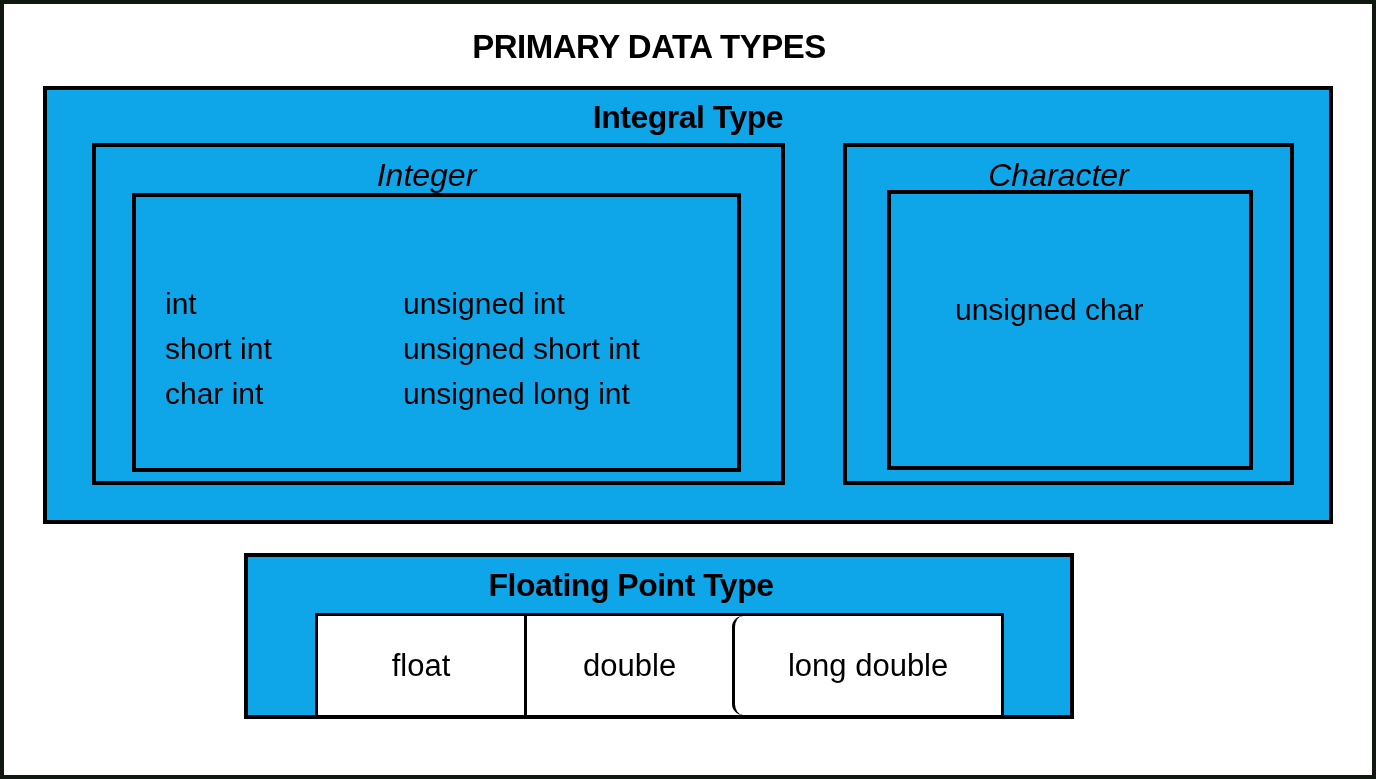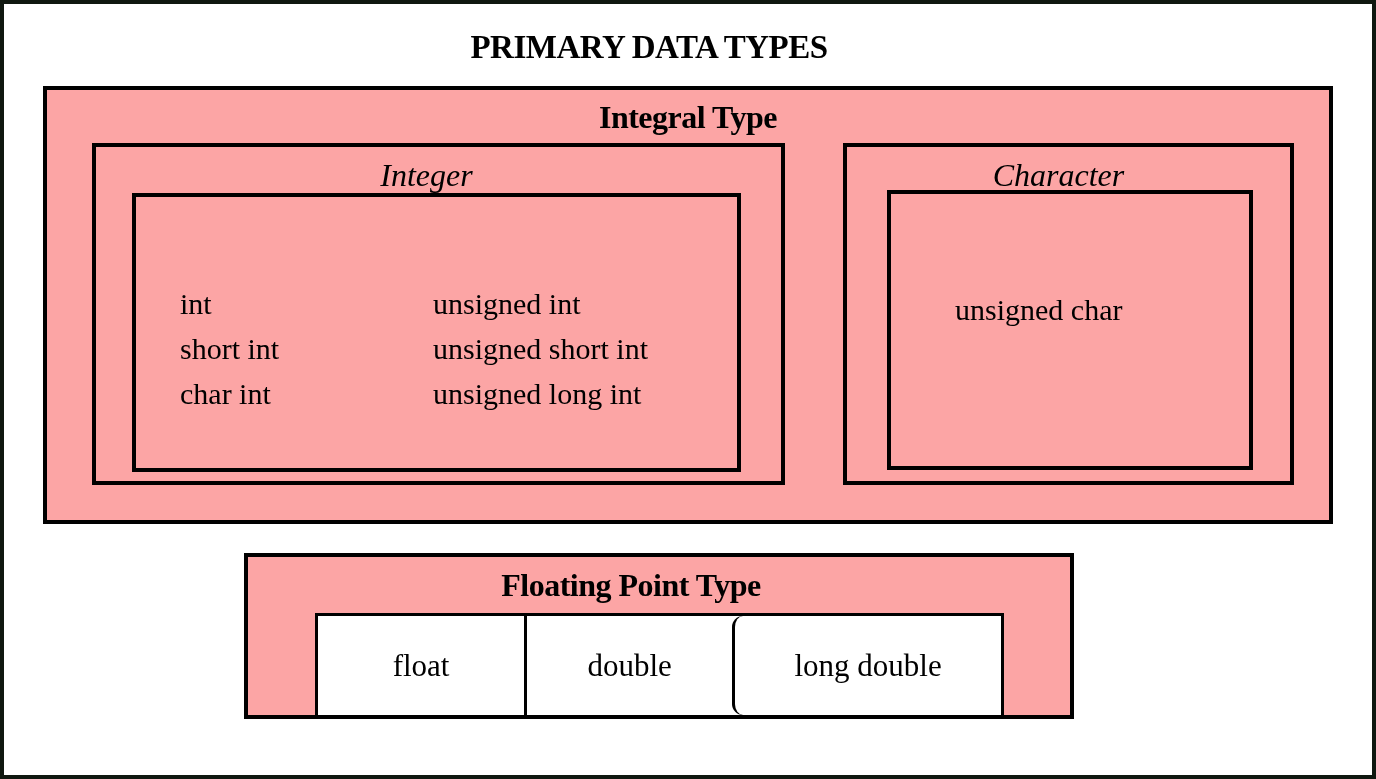--- a/index.html
+++ b/index.html
@@ -2,42 +2,42 @@
 <html><head>
 <meta charset="utf-8">
 <style>
   * { margin:0; padding:0; box-sizing:border-box; }
   html,body { background:#ffffff; }
   .page {
     position:relative;
     width:1376px; height:779px;
     background:#ffffff;
     border:4px solid #101810;
-    font-family:Liberation Serif, serif;
+    font-family:Liberation Sans, sans-serif;
     color:#000000;
     overflow:hidden;
   }
-  .box { position:absolute; border:4px solid #000000; background:#fca5a5; }
+  .box { position:absolute; border:4px solid #000000; background:#0ea5e9; }
   .label { position:absolute; white-space:nowrap; }
   .centered { width:100%; text-align:center; }
   .title-bold { font-weight:bold; letter-spacing:-0.5px; }
   .title-italic { font-style:italic; }
 
   .main-title { top:24px; left:-39px; font-size:33px; line-height:38px; }
 
   
   .integral-box { left:39px; top:82px; width:1290px; height:438px; }
   .integral-title { top:8px; font-size:32px; line-height:38px; }
 
   
   .integer-outer { left:45px; top:53px; width:693px; height:342px;padding-left:40px; }
   .integer-title { top:10px; left:-12px; font-size:32px; line-height:36px; }
   .integer-inner { left:36px; top:46px; width:609px; height:279px; }
   .int-cols { position:absolute; left:29px; top:84px; display:flex; }
-  .int-col { font-size:30px; line-height:45px;margin-left:15px; }
+  .int-col { font-size:30px; line-height:45px; }
   .int-col-left { width:238px; }
 
   
   .character-outer { left:796px; top:53px; width:451px; height:342px; }
   .character-title { top:10px; left:-10px; font-size:32px; line-height:36px; }
   .character-inner { left:40px; top:43px; width:366px; height:280px; }
   .char-list { position:absolute; left:64px; top:93px; font-size:30px; line-height:45px; white-space:nowrap; }
 
   
   .floating-box { left:240px; top:549px; width:830px; height:166px; }

